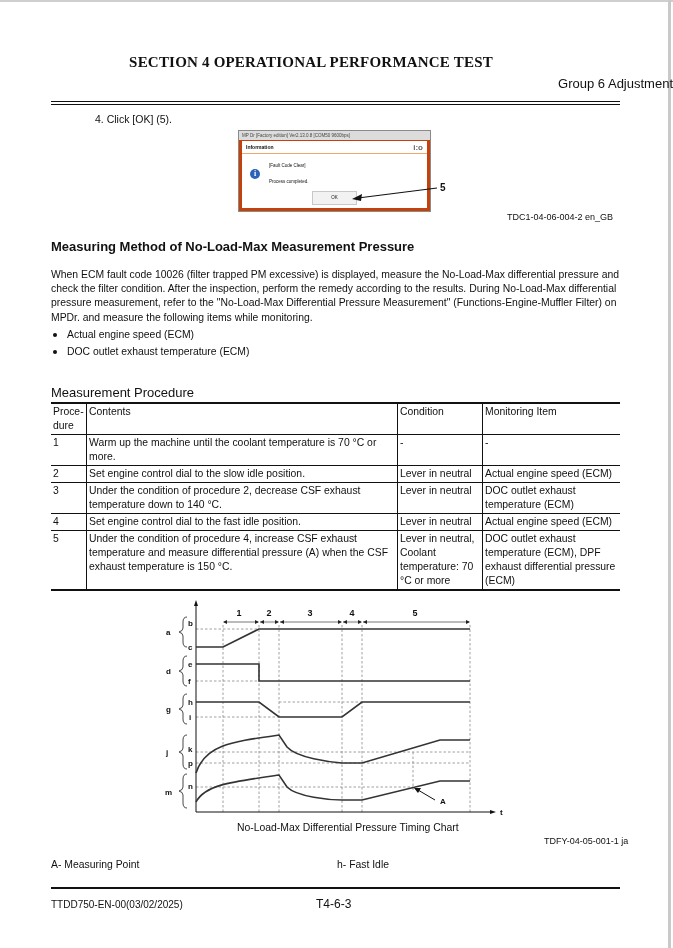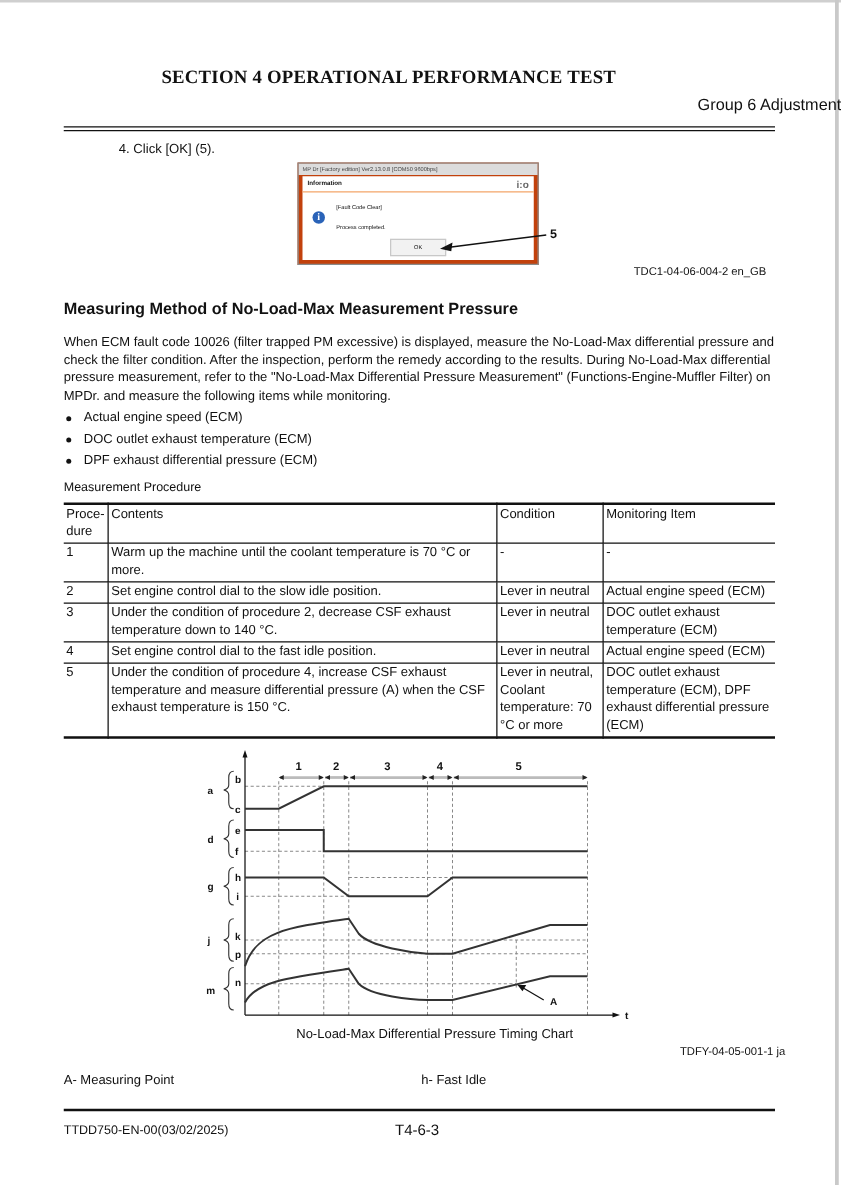--- a/index.html
+++ b/index.html
@@ -32,21 +32,21 @@
   .callout-5 { position: absolute; left: 440px; top: 182px; font-size: 10px; font-weight: bold; }
   .callout-line { position: absolute; left: 0; top: 0; }
 
   .ref1 { position: absolute; left: 496px; top: 212px; font-size: 9px; margin-left: 11px; }
 
   .h2 { position: absolute; left: 51px; top: 239px; font-weight: bold; font-size: 13px; }
   .para { position: absolute; left: 51px; top: 268px; width: 575px; font-size: 10.4px; line-height: 14.2px; }
   .bullets { position: absolute; left: 51px; top: 326px; margin: 0; padding: 0; list-style: none; font-size: 10.4px; }
   .bullets li { height: 17px; line-height: 17px; padding-left: 16px; position: relative; }
   .bullets li::before { content: ""; position: absolute; left: 2px; top: 7px; width: 4px; height: 4px; border-radius: 50%; background: #111; }
-  .mp-label { position: absolute; left: 51px; top: 385px; font-size: 10px; }
+  .mp-label { position: absolute; left: 51px; top: 385px; font-size: 13px; }
 
   table.proc { position: absolute; left: 51px; top: 402px; width: 569px; border-collapse: collapse;
     font-size: 10.4px; line-height: 14px; border-top: 2px solid #111; border-bottom: 2px solid #111; }
   table.proc td, table.proc th { border: 1px solid #111; vertical-align: top; padding: 1px 2px; text-align: left; font-weight: normal; margin-top: 12px; }
   table.proc tr > *:first-child { border-left: none; }
   table.proc tr > *:last-child { border-right: none; }
   table.proc thead th { height: 28px; border-bottom: 1.5px solid #111; }
   .c1 { width: 31px; } .c2 { width: 306px; } .c3 { width: 80px; }
 
   .chart { position: absolute; left: 0; top: 0; }
@@ -88,21 +88,20 @@
 </svg>
 <div class="callout-5">5</div>
 
 <div class="ref1">TDC1-04-06-004-2 en_GB</div>
 
 <div class="h2">Measuring Method of No-Load-Max Measurement Pressure</div>
 <div class="para">When ECM fault code 10026 (filter trapped PM excessive) is displayed, measure the No-Load-Max differential pressure and check the filter condition. After the inspection, perform the remedy according to the results. During No-Load-Max differential pressure measurement, refer to the "No-Load-Max Differential Pressure Measurement" (Functions-Engine-Muffler Filter) on MPDr. and measure the following items while monitoring.</div>
 <ul class="bullets">
   <li>Actual engine speed (ECM)</li>
   <li>DOC outlet exhaust temperature (ECM)</li>
-  <li>DPF exhaust differential pressure (ECM)</li>
 </ul>
 <div class="mp-label">Measurement Procedure</div>
 
 <table class="proc">
   <thead>
     <tr>
       <th class="c1">Proce-dure</th>
       <th class="c2">Contents</th>
       <th class="c3">Condition</th>
       <th>Monitoring Item</th>

